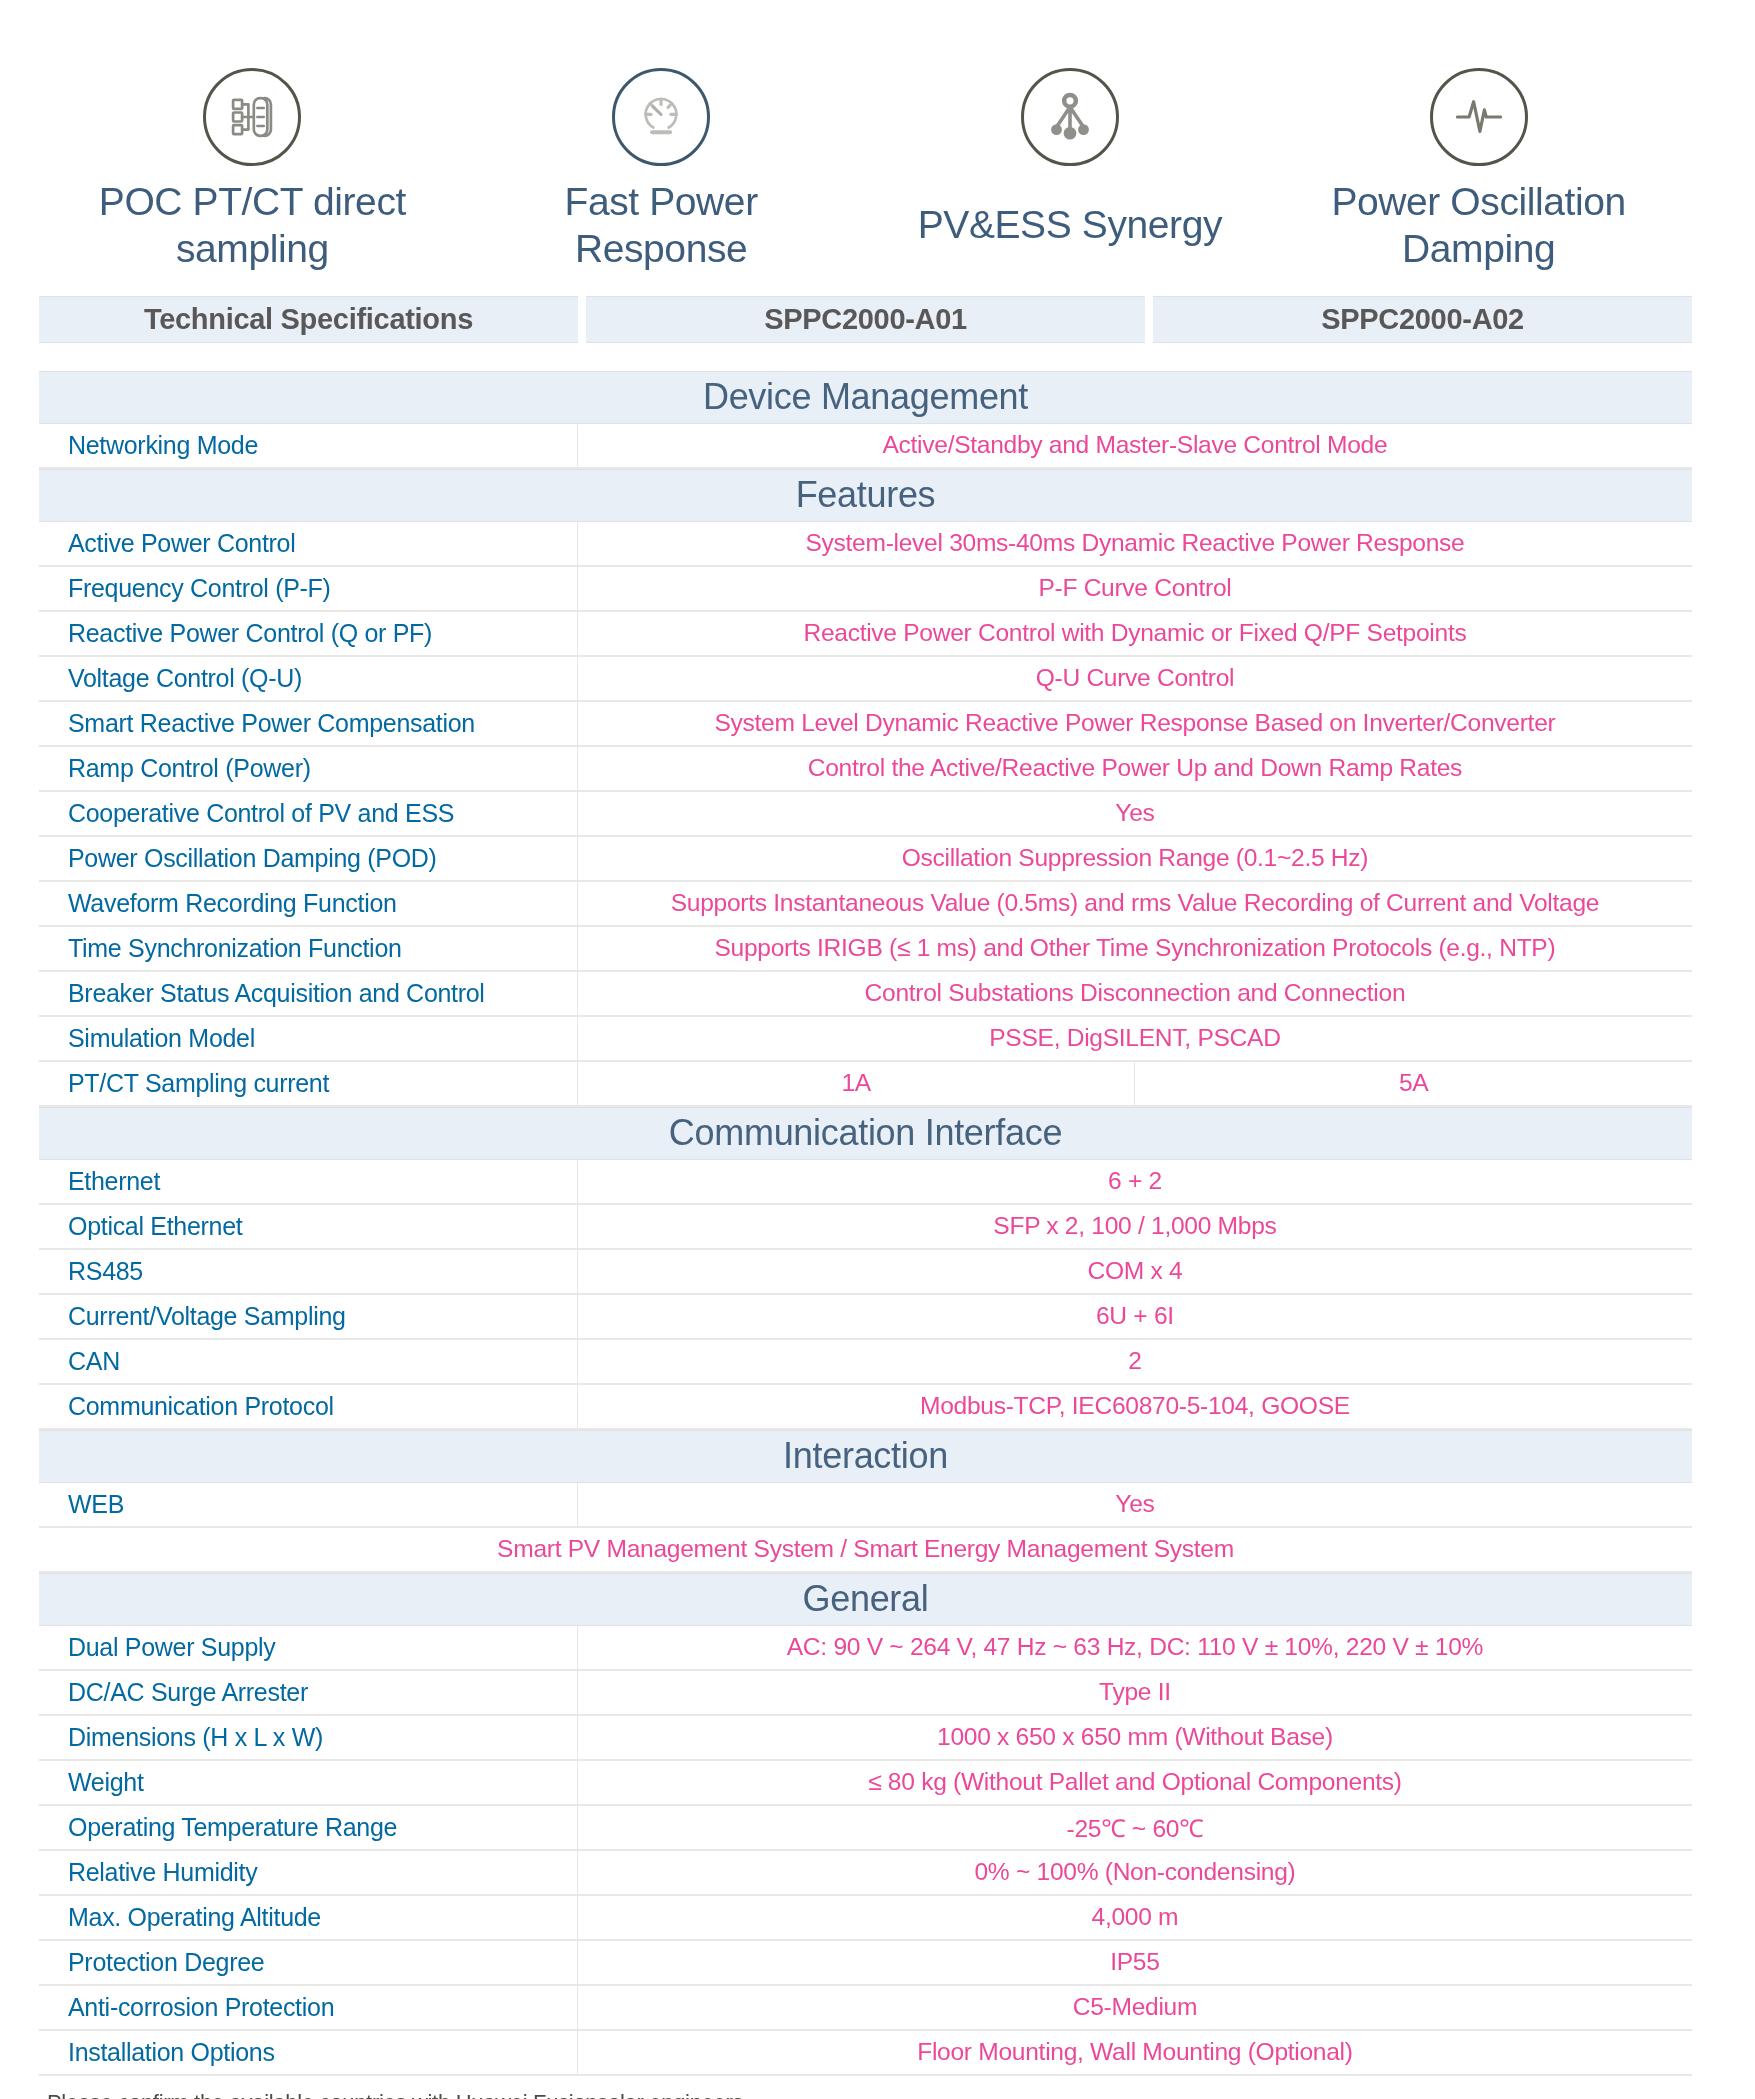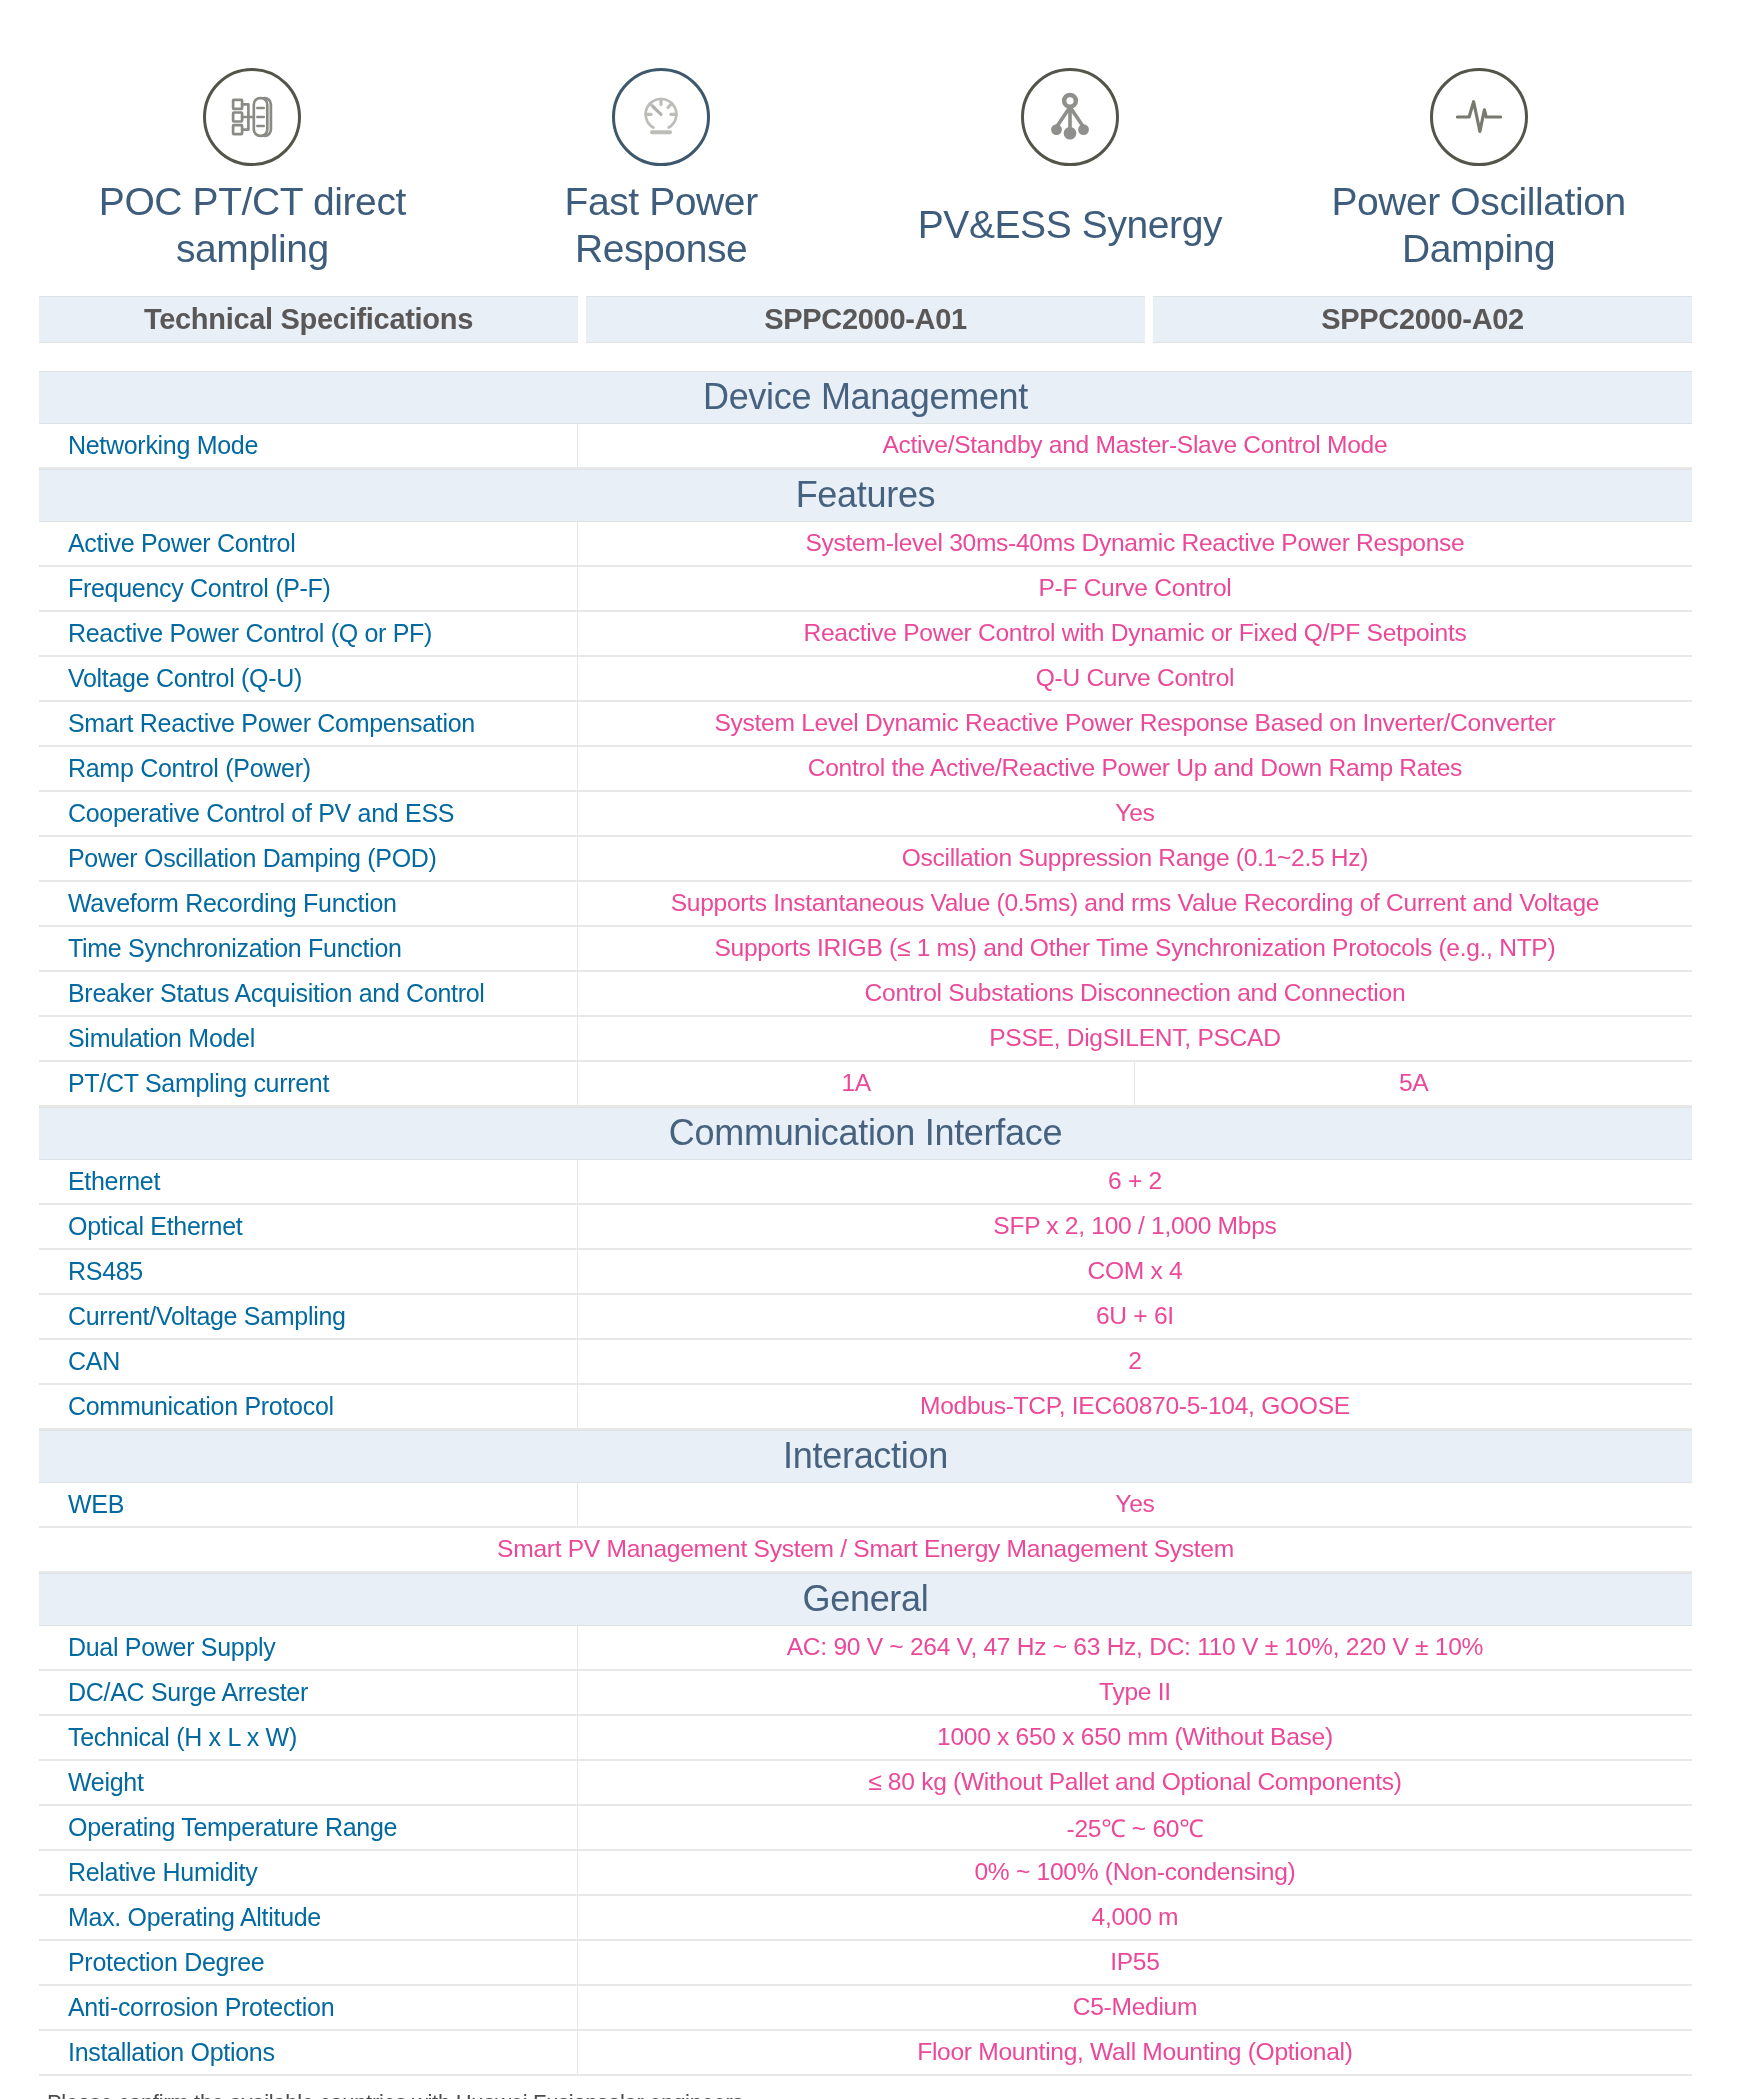--- a/index.html
+++ b/index.html
@@ -270,21 +270,21 @@
         <div class="band">General</div>
         <div class="row">
           <div class="cell-label">Dual Power Supply</div>
           <div class="cell-value">AC: 90 V ~ 264 V, 47 Hz ~ 63 Hz, DC: 110 V ± 10%, 220 V ± 10%</div>
         </div>
         <div class="row">
           <div class="cell-label">DC/AC Surge Arrester</div>
           <div class="cell-value">Type II</div>
         </div>
         <div class="row">
-          <div class="cell-label">Technical (H x L x W)</div>
+          <div class="cell-label">Dimensions (H x L x W)</div>
           <div class="cell-value">1000 x 650 x 650 mm (Without Base)</div>
         </div>
         <div class="row">
           <div class="cell-label">Weight</div>
           <div class="cell-value">≤ 80 kg (Without Pallet and Optional Components)</div>
         </div>
         <div class="row">
           <div class="cell-label">Operating Temperature Range</div>
           <div class="cell-value">-25℃ ~ 60℃</div>
         </div>

